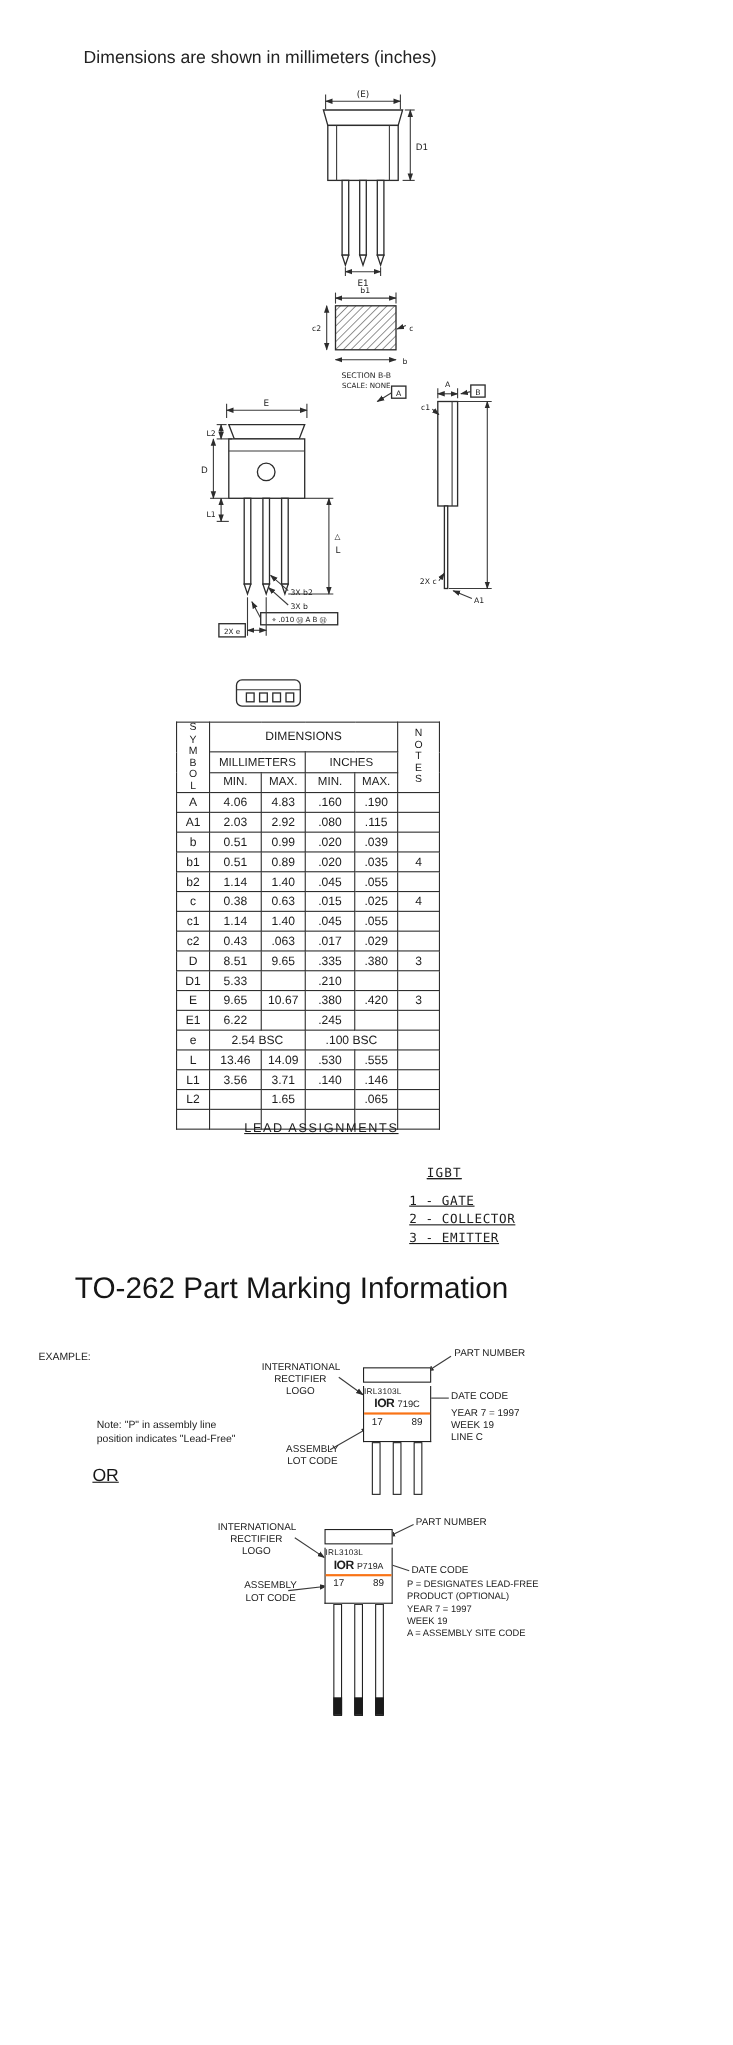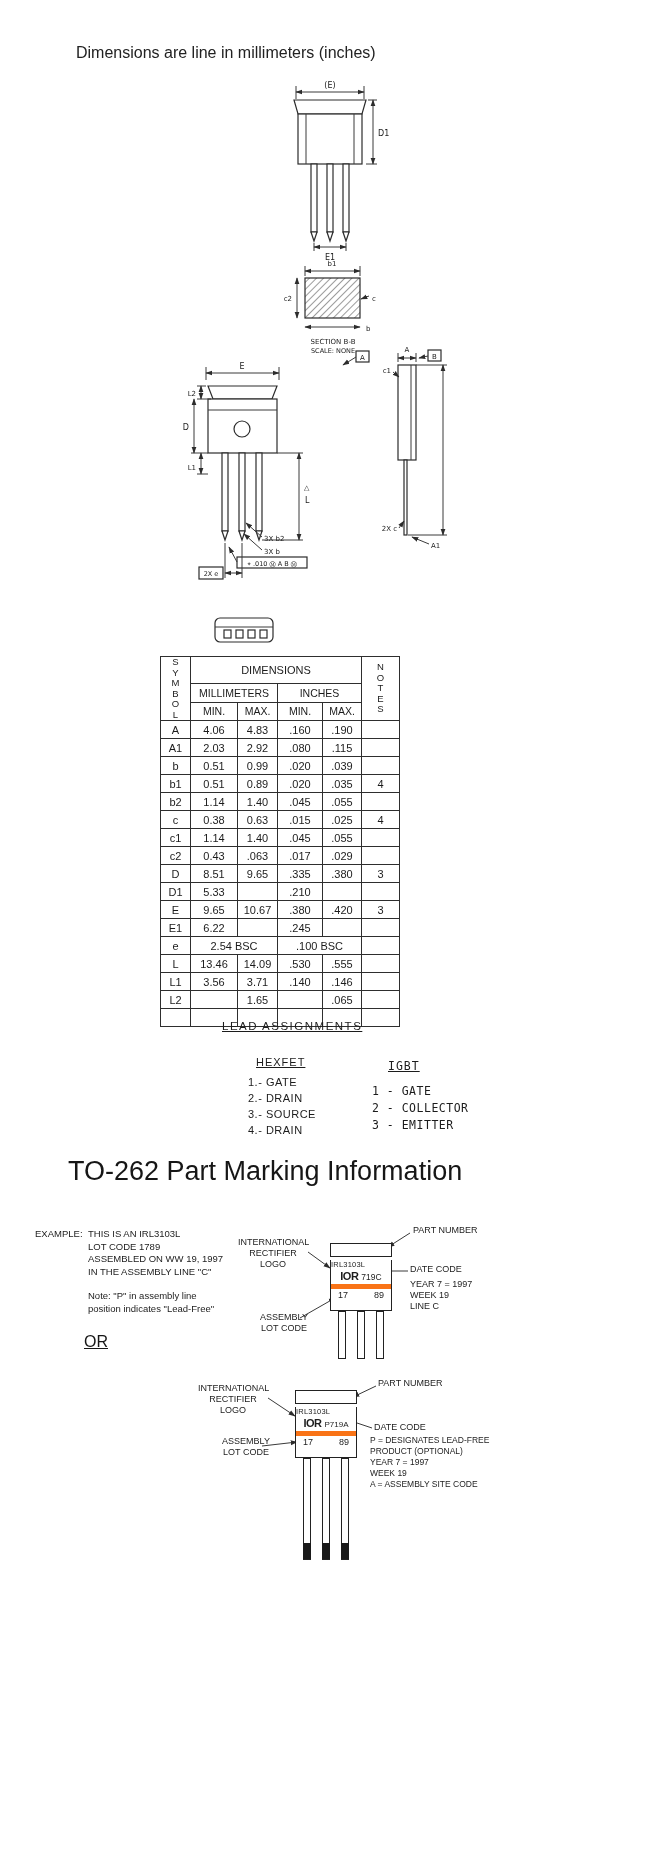--- a/index.html
+++ b/index.html
@@ -40,33 +40,33 @@
   .ctr{text-align:center;}
 
   
   .pkg{position:absolute;width:62px;}
   .pkg-tab{height:12px;border:1.2px solid #222;background:#fff;}
   .pkg-body{height:50px;border:1.2px solid #222;border-top:none;background:#fff;}
   .pkg-pn{font-size:7.5px;text-align:left;margin-top:3px;letter-spacing:.2px;}
   .pkg-logo-row{display:flex;justify-content:center;align-items:baseline;gap:3px;margin-top:1px;}
   .ior{font-size:11px;font-weight:bold;letter-spacing:-.5px;}
   .pkg-code{font-size:8.5px;}
-  .pkg-lot{display:flex;justify-content:space-between;padding:1px 7px 0 7px;font-size:9px;border-top:5px solid #f97316;margin-top:2px;}
+  .pkg-lot{display:flex;justify-content:space-between;padding:1px 7px 0 7px;font-size:9px;border-top:2px solid #f97316;margin-top:2px;}
   .pkg-leads{display:flex;justify-content:space-between;padding:0 8px;}
   .pkg-leads i{display:block;width:6px;border:1px solid #222;background:#fff;}
   .pkg1 .pkg-leads i{height:46px;}
   .pkg2 .pkg-leads i{height:100px;position:relative;}
   .pkg2 .pkg-leads i::after{content:"";position:absolute;left:-1px;right:-1px;bottom:0;height:16px;background:#1a1a1a;}
 </style>
 </head>
 <body>
 
 <div class="page">
 
-  <div class="abs page-subtitle" style="left:76px;top:44px;">Dimensions are line in millimeters (inches)</div>
+  <div class="abs page-subtitle" style="left:76px;top:44px;">Dimensions are shown in millimeters (inches)</div>
 
   <svg class="abs" style="left:0;top:70px;" width="666" height="592" viewBox="0 70 666 592">
     <defs>
       <marker id="arr" viewBox="0 0 10 10" refX="9" refY="5" markerWidth="7" markerHeight="7" orient="auto-start-reverse">
         <path d="M0,1.5 L10,5 L0,8.5 z" fill="#2c2c2c"></path>
       </marker>
       <pattern id="hatch" width="5" height="5" patternUnits="userSpaceOnUse" patternTransform="rotate(45)">
         <line x1="0" y1="0" x2="0" y2="5" stroke="#3a3a3a" stroke-width="1"></line>
       </pattern>
     </defs>
@@ -369,44 +369,32 @@
           <td></td>
           <td></td>
           <td></td>
           <td class="note"></td>
         </tr>
       </tbody>
   </table>
 
   <div class="abs la-title" style="left:222px;top:1020px;">LEAD ASSIGNMENTS</div>
 
-  <div class="abs" style="left:248px;top:1056px;">
-    <div class="la-head" style="margin-left:8px;">HEXFET</div>
-    <div style="height:6px"></div>
-    <div class="la-item">1.-  GATE</div>
-    <div class="la-item">2.-  DRAIN</div>
-    <div class="la-item">3.-  SOURCE</div>
-    <div class="la-item">4.-  DRAIN</div>
-  </div>
-
-  <div class="abs igbt" style="left:372px;top:1058px;">
+
+  <div class="abs igbt" style="left:372px;top:1058px;text-decoration:underline;">
     <div class="la-head" style="margin-left:16px;">IGBT</div>
     <div style="height:8px"></div>
     <div class="la-item">1 - GATE</div>
     <div class="la-item">2 - COLLECTOR</div>
     <div class="la-item">3 - EMITTER</div>
   </div>
 
   <div class="abs marking-title" style="left:68px;top:1156px;">TO-262 Part Marking Information</div>
 
   <div class="abs small" style="left:35px;top:1228px;">EXAMPLE:</div>
-  <div class="abs small ml" style="left:88px;top:1228px;width:160px;">THIS IS AN IRL3103L
-LOT CODE 1789
-ASSEMBLED ON WW 19, 1997
-IN THE ASSEMBLY LINE "C"</div>
   <div class="abs small ml" style="left:88px;top:1290px;width:160px;">Note: "P" in assembly line
 position indicates "Lead-Free"</div>
 
   <svg class="abs" style="left:0;top:1220px;" width="666" height="362" viewBox="0 1220 666 362">
     <g class="ln">
       <line x1="410" y1="1233" x2="388" y2="1247" marker-end="url(#arr)"></line>
       <line x1="308" y1="1252" x2="330" y2="1268" marker-end="url(#arr)"></line>
       <line x1="408" y1="1271" x2="381" y2="1271" marker-end="url(#arr)"></line>
       <line x1="300" y1="1318" x2="335" y2="1298" marker-end="url(#arr)"></line>
       <line x1="376" y1="1386" x2="353" y2="1397" marker-end="url(#arr)"></line>

